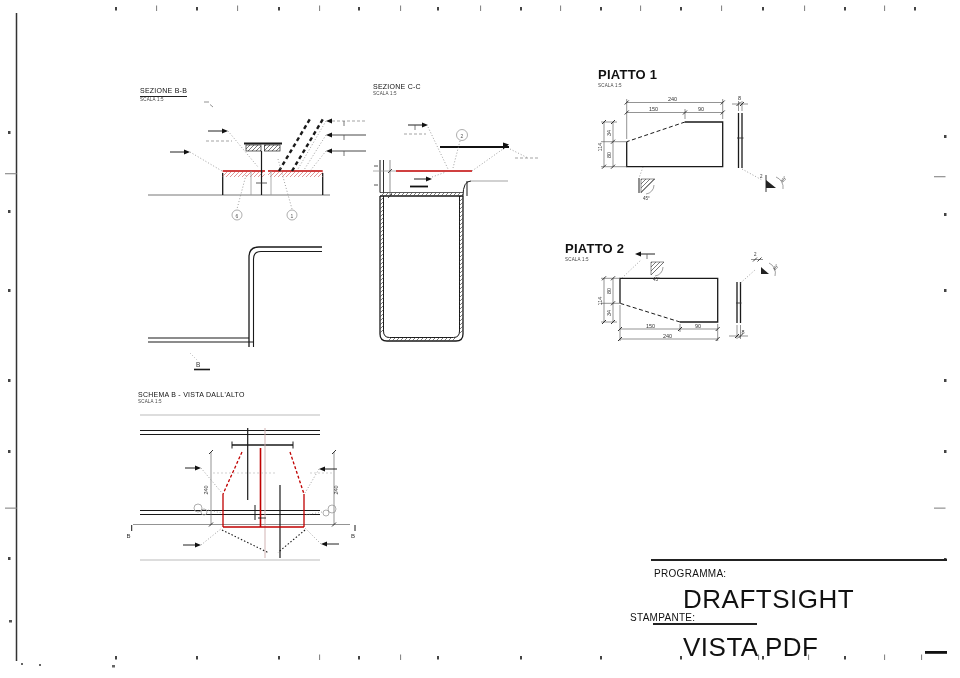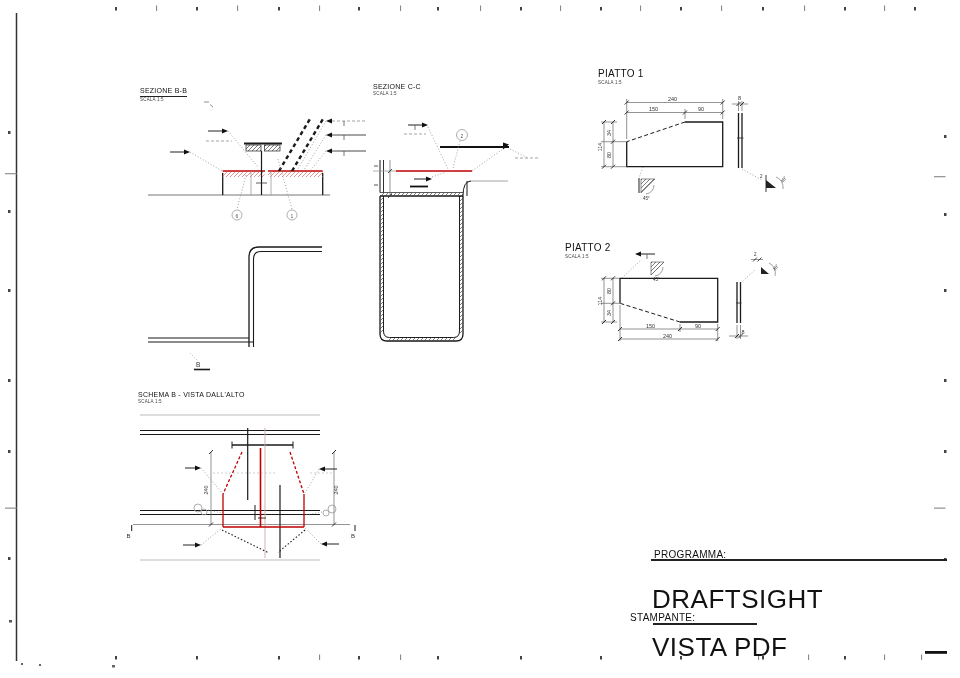--- a/index.html
+++ b/index.html
@@ -1,29 +1,29 @@
 <!DOCTYPE html>
 <html><head>
 <meta charset="utf-8">
 <style>
   html,body{margin:0;padding:0;background:#fff;}
   .page{position:relative;width:960px;height:678px;background:#fff;overflow:hidden;
         font-family:"Liberation Sans",sans-serif;}
   .abs{position:absolute;}
   .vtitle{font-size:7px;color:#111;letter-spacing:.25px;white-space:nowrap;}
-  .vtitle.big{font-size:10px;}
+  .vtitle.big{font-size:13px;font-weight:bold;}
   .vtitle.u{border-bottom:1px solid #222;padding-bottom:1px;display:inline-block;}
   .vscale{font-size:4.5px;color:#444;letter-spacing:.2px;white-space:nowrap;}
   .vlabel{position:absolute;line-height:1.15;}
   svg{position:absolute;overflow:visible;}
   svg text{font-family:"Liberation Sans",sans-serif;fill:#333;}
   .dim{font-size:5.5px;}
   .bal{font-size:5px;fill:#555;}
   .tb-label{font-size:10px;color:#111;letter-spacing:.3px;}
-  .tb-value{font-size:26px;color:#111;letter-spacing:.5px;}
+  .tb-value{font-size:26px;color:#111;letter-spacing:.5px;margin-left:31px;}
   .hline{position:absolute;background:#222;}
 </style>
 </head>
 <body>
 
 <div class="page">
 
   <svg width="0" height="0">
     <defs>
       <pattern id="hb" width="4" height="4" patternUnits="userSpaceOnUse">
@@ -488,20 +488,20 @@
     <line x1="197" y1="107" x2="180" y2="110" stroke="#888" stroke-width="0.7" stroke-dasharray="1,2"></line>
 
     <line x1="6.7" y1="120" x2="6.7" y2="126" stroke="#1a1a1a" stroke-width="1"></line>
     <text x="1.5" y="133" style="font-size:6px" fill="#222">B</text>
     <line x1="230" y1="120" x2="230" y2="126" stroke="#1a1a1a" stroke-width="1"></line>
     <text x="226" y="133" style="font-size:6px" fill="#222">B</text>
   </svg>
 
   <div>
     <div class="hline" style="left:651px;top:558.5px;width:296px;height:2px"></div>
-    <div class="abs tb-label" style="left:654px;top:549px">PROGRAMMA:</div>
+    <div class="abs tb-label" style="left:654px;top:568px">PROGRAMMA:</div>
     <div class="abs tb-value" style="left:652px;top:584px">DRAFTSIGHT</div>
     <div class="hline" style="left:653px;top:623px;width:104px;height:1.5px"></div>
     <div class="abs tb-label" style="left:630px;top:612px">STAMPANTE:</div>
     <div class="abs tb-value" style="left:652px;top:632px">VISTA PDF</div>
   </div>
 
 </div>
 
 </body></html>

